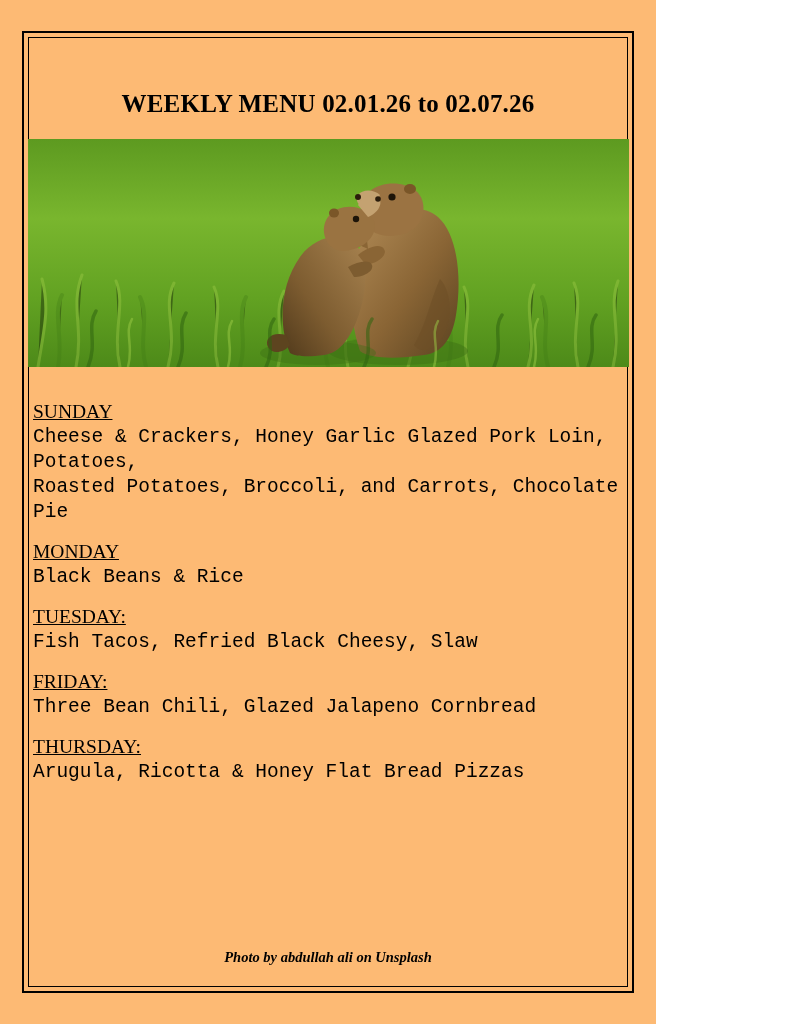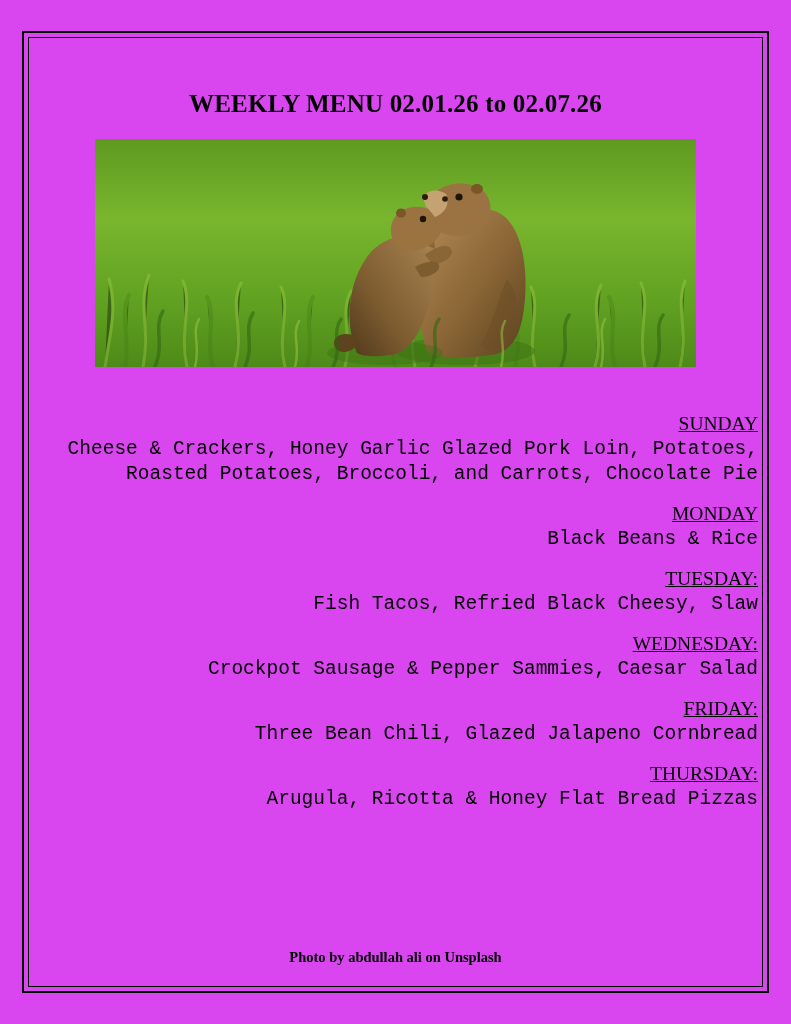--- a/index.html
+++ b/index.html
@@ -10,23 +10,23 @@
   body {
     width: 791px;
     height: 1024px;
     font-family: "Liberation Serif", serif;
     color: #000000;
     overflow: hidden;
   }
 
   .page {
     position: relative;
-    width: 791px;
+    width: 656px;
     height: 1024px;
-    background: #d946ef;
+    background: #fdba74;
     box-sizing: border-box;
   }
 
   
   .frame-outer {
     position: absolute;
     left: 22px;
     top: 31px;
     right: 22px;
     bottom: 31px;
@@ -74,23 +74,23 @@
     overflow: hidden;
     background: #6aa81f;
   }
   .photo svg {
     display: block;
     width: 100%;
     height: 100%;
   }
 
   .menu-list {
-    margin-top: 44px;
+    margin-top: 32px;
     width: 100%;
-    text-align: right;
+    text-align: left;
   }
   .menu-day {
     margin-bottom: 14px;
   }
   .day-name {
     font-size: 19.5px;
     text-decoration: underline;
     line-height: 25px;
     display: inline-block;
   }
@@ -108,20 +108,21 @@
     position: absolute;
     left: 0;
     right: 0;
     bottom: 16px;
     display: flex;
     justify-content: center;
     gap: 52px;
     font-family: "Liberation Serif", serif;
     font-weight: bold;
     font-size: 14.5px;
+    font-style: italic;
   }
 </style>
 </head>
 <body>
 
 <div class="page">
   <div class="frame-outer">
     <div class="frame-inner"></div>
   </div>
 
@@ -242,26 +243,20 @@
         </div>
       </div>
 
       <div class="menu-day">
         <div class="day-name">TUESDAY:</div>
         <div class="day-items">
           <span class="line">Fish Tacos, Refried Black Cheesy, Slaw</span>
         </div>
       </div>
 
-      <div class="menu-day">
-        <div class="day-name">WEDNESDAY:</div>
-        <div class="day-items">
-          <span class="line">Crockpot Sausage &amp; Pepper Sammies, Caesar Salad</span>
-        </div>
-      </div>
 
 
       <div class="menu-day">
         <div class="day-name">FRIDAY:</div>
         <div class="day-items">
           <span class="line">Three Bean Chili, Glazed Jalapeno Cornbread</span>
         </div>
       </div>
 
       <div class="menu-day">

